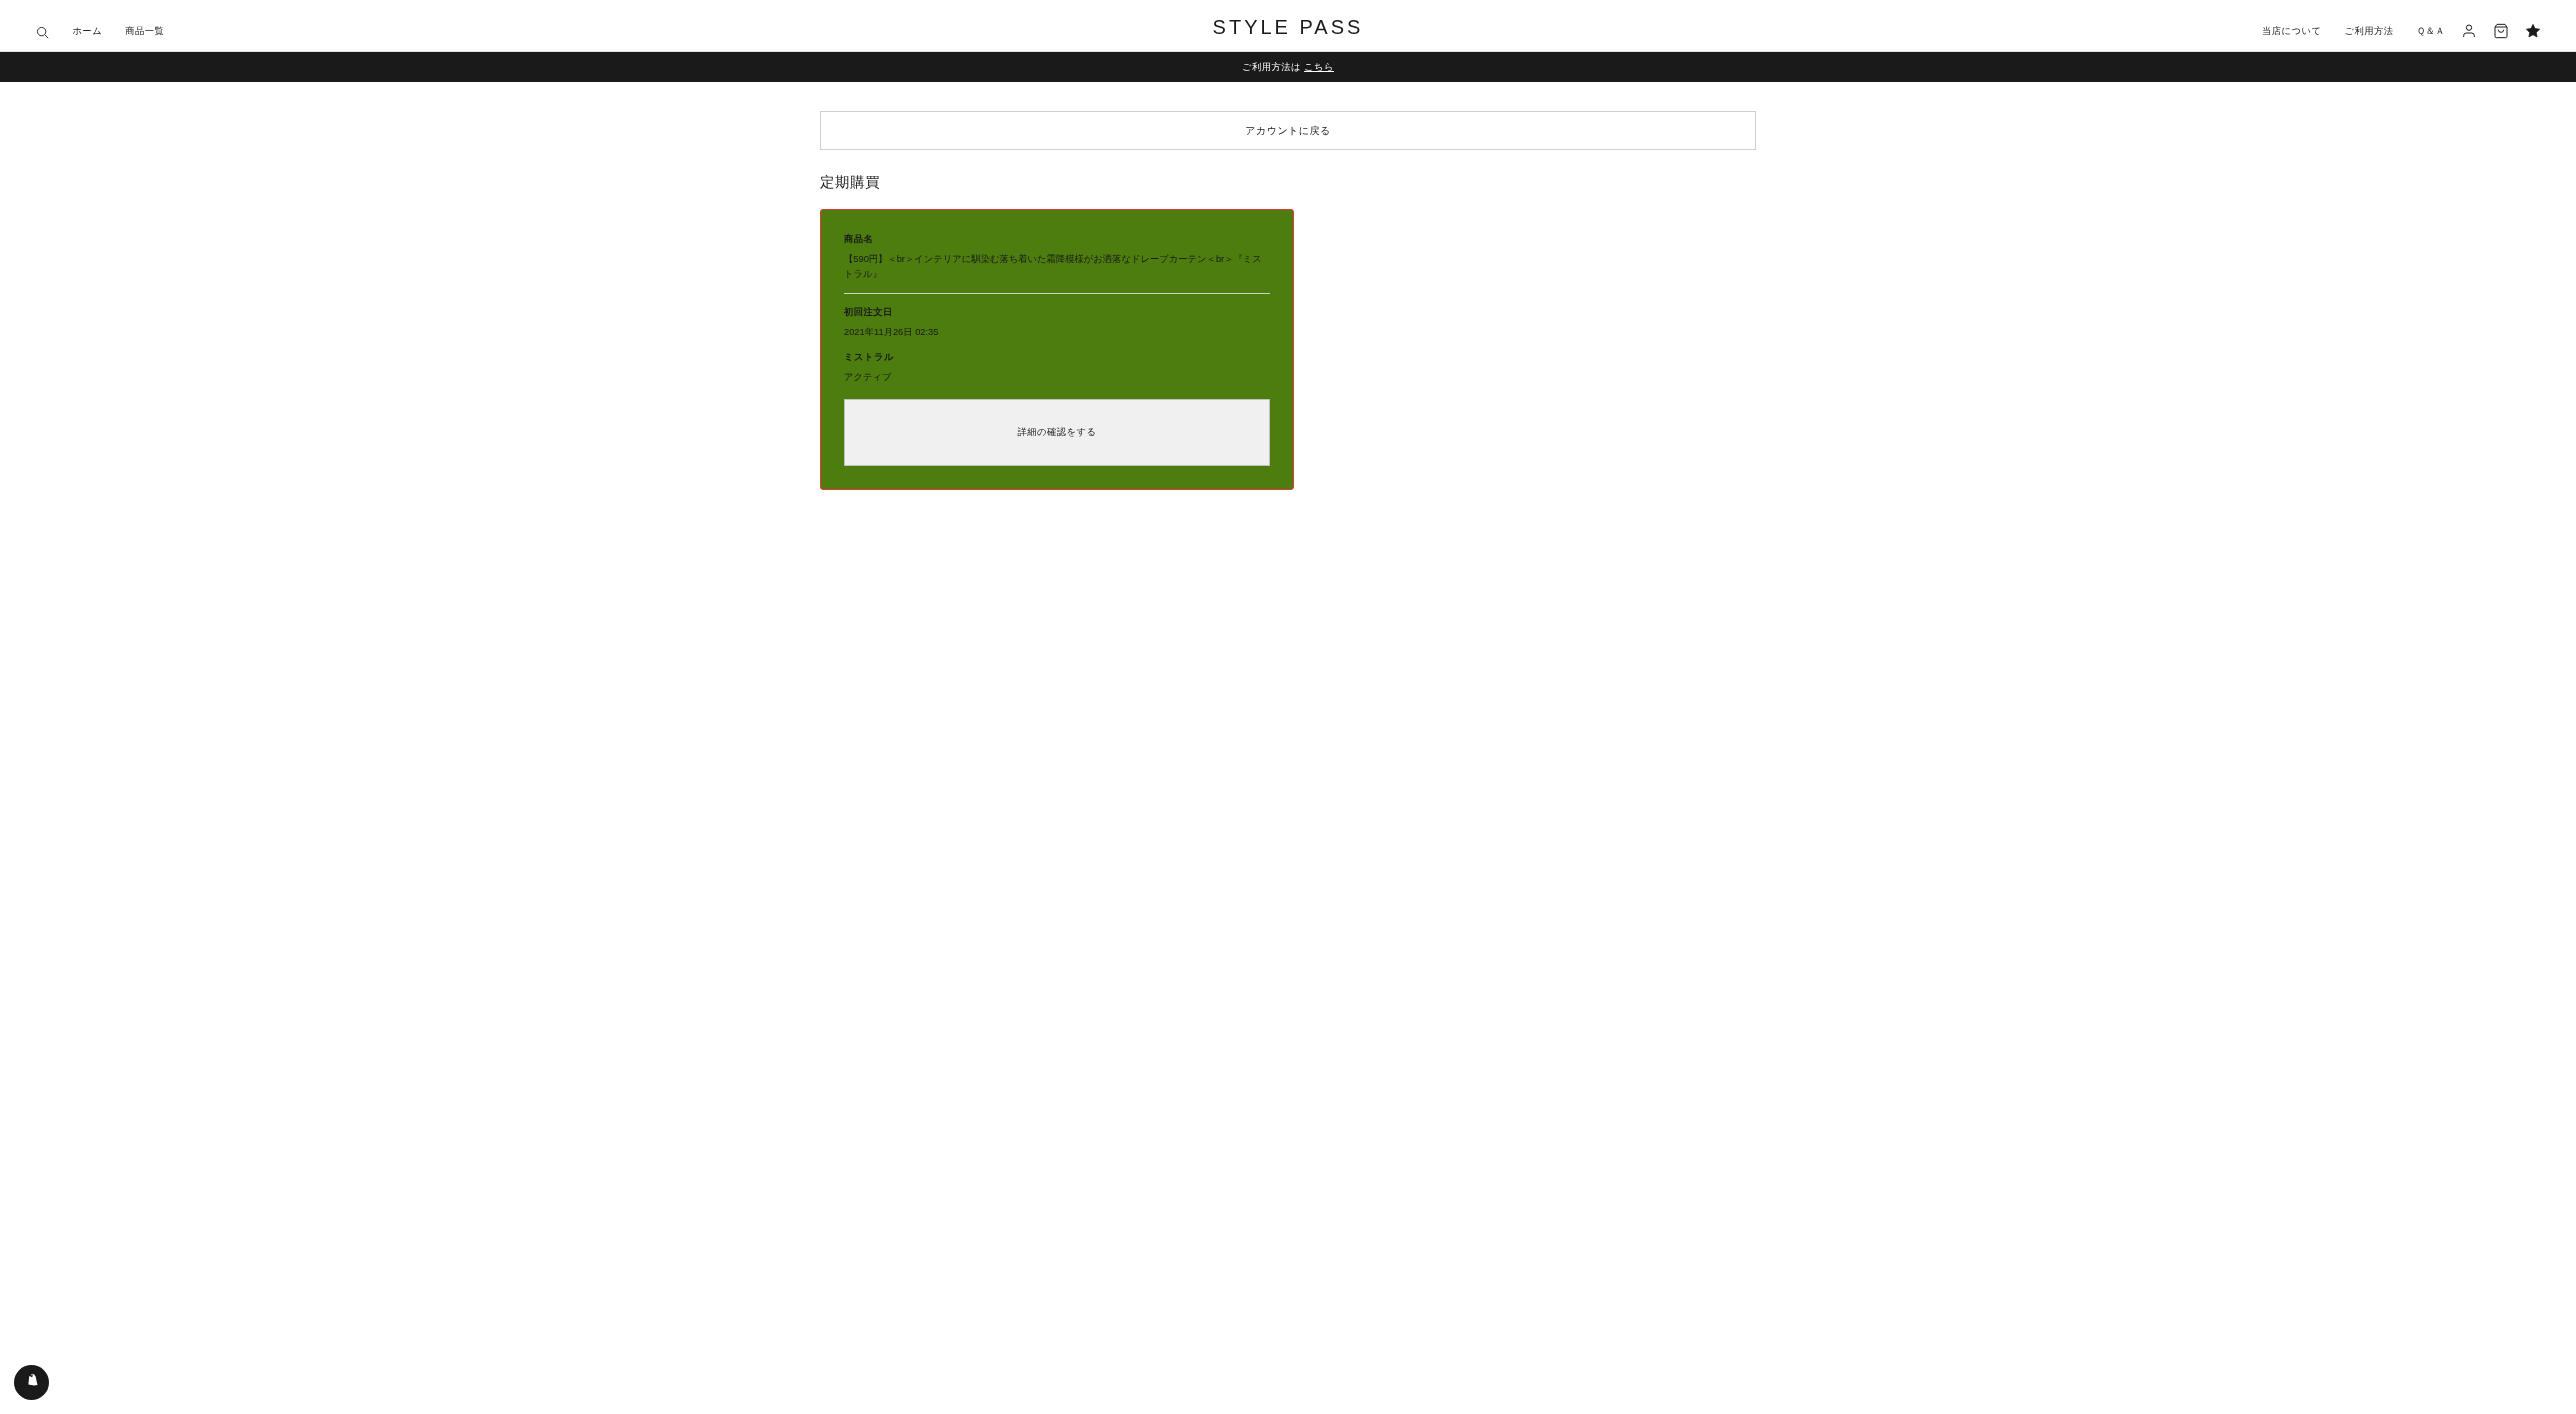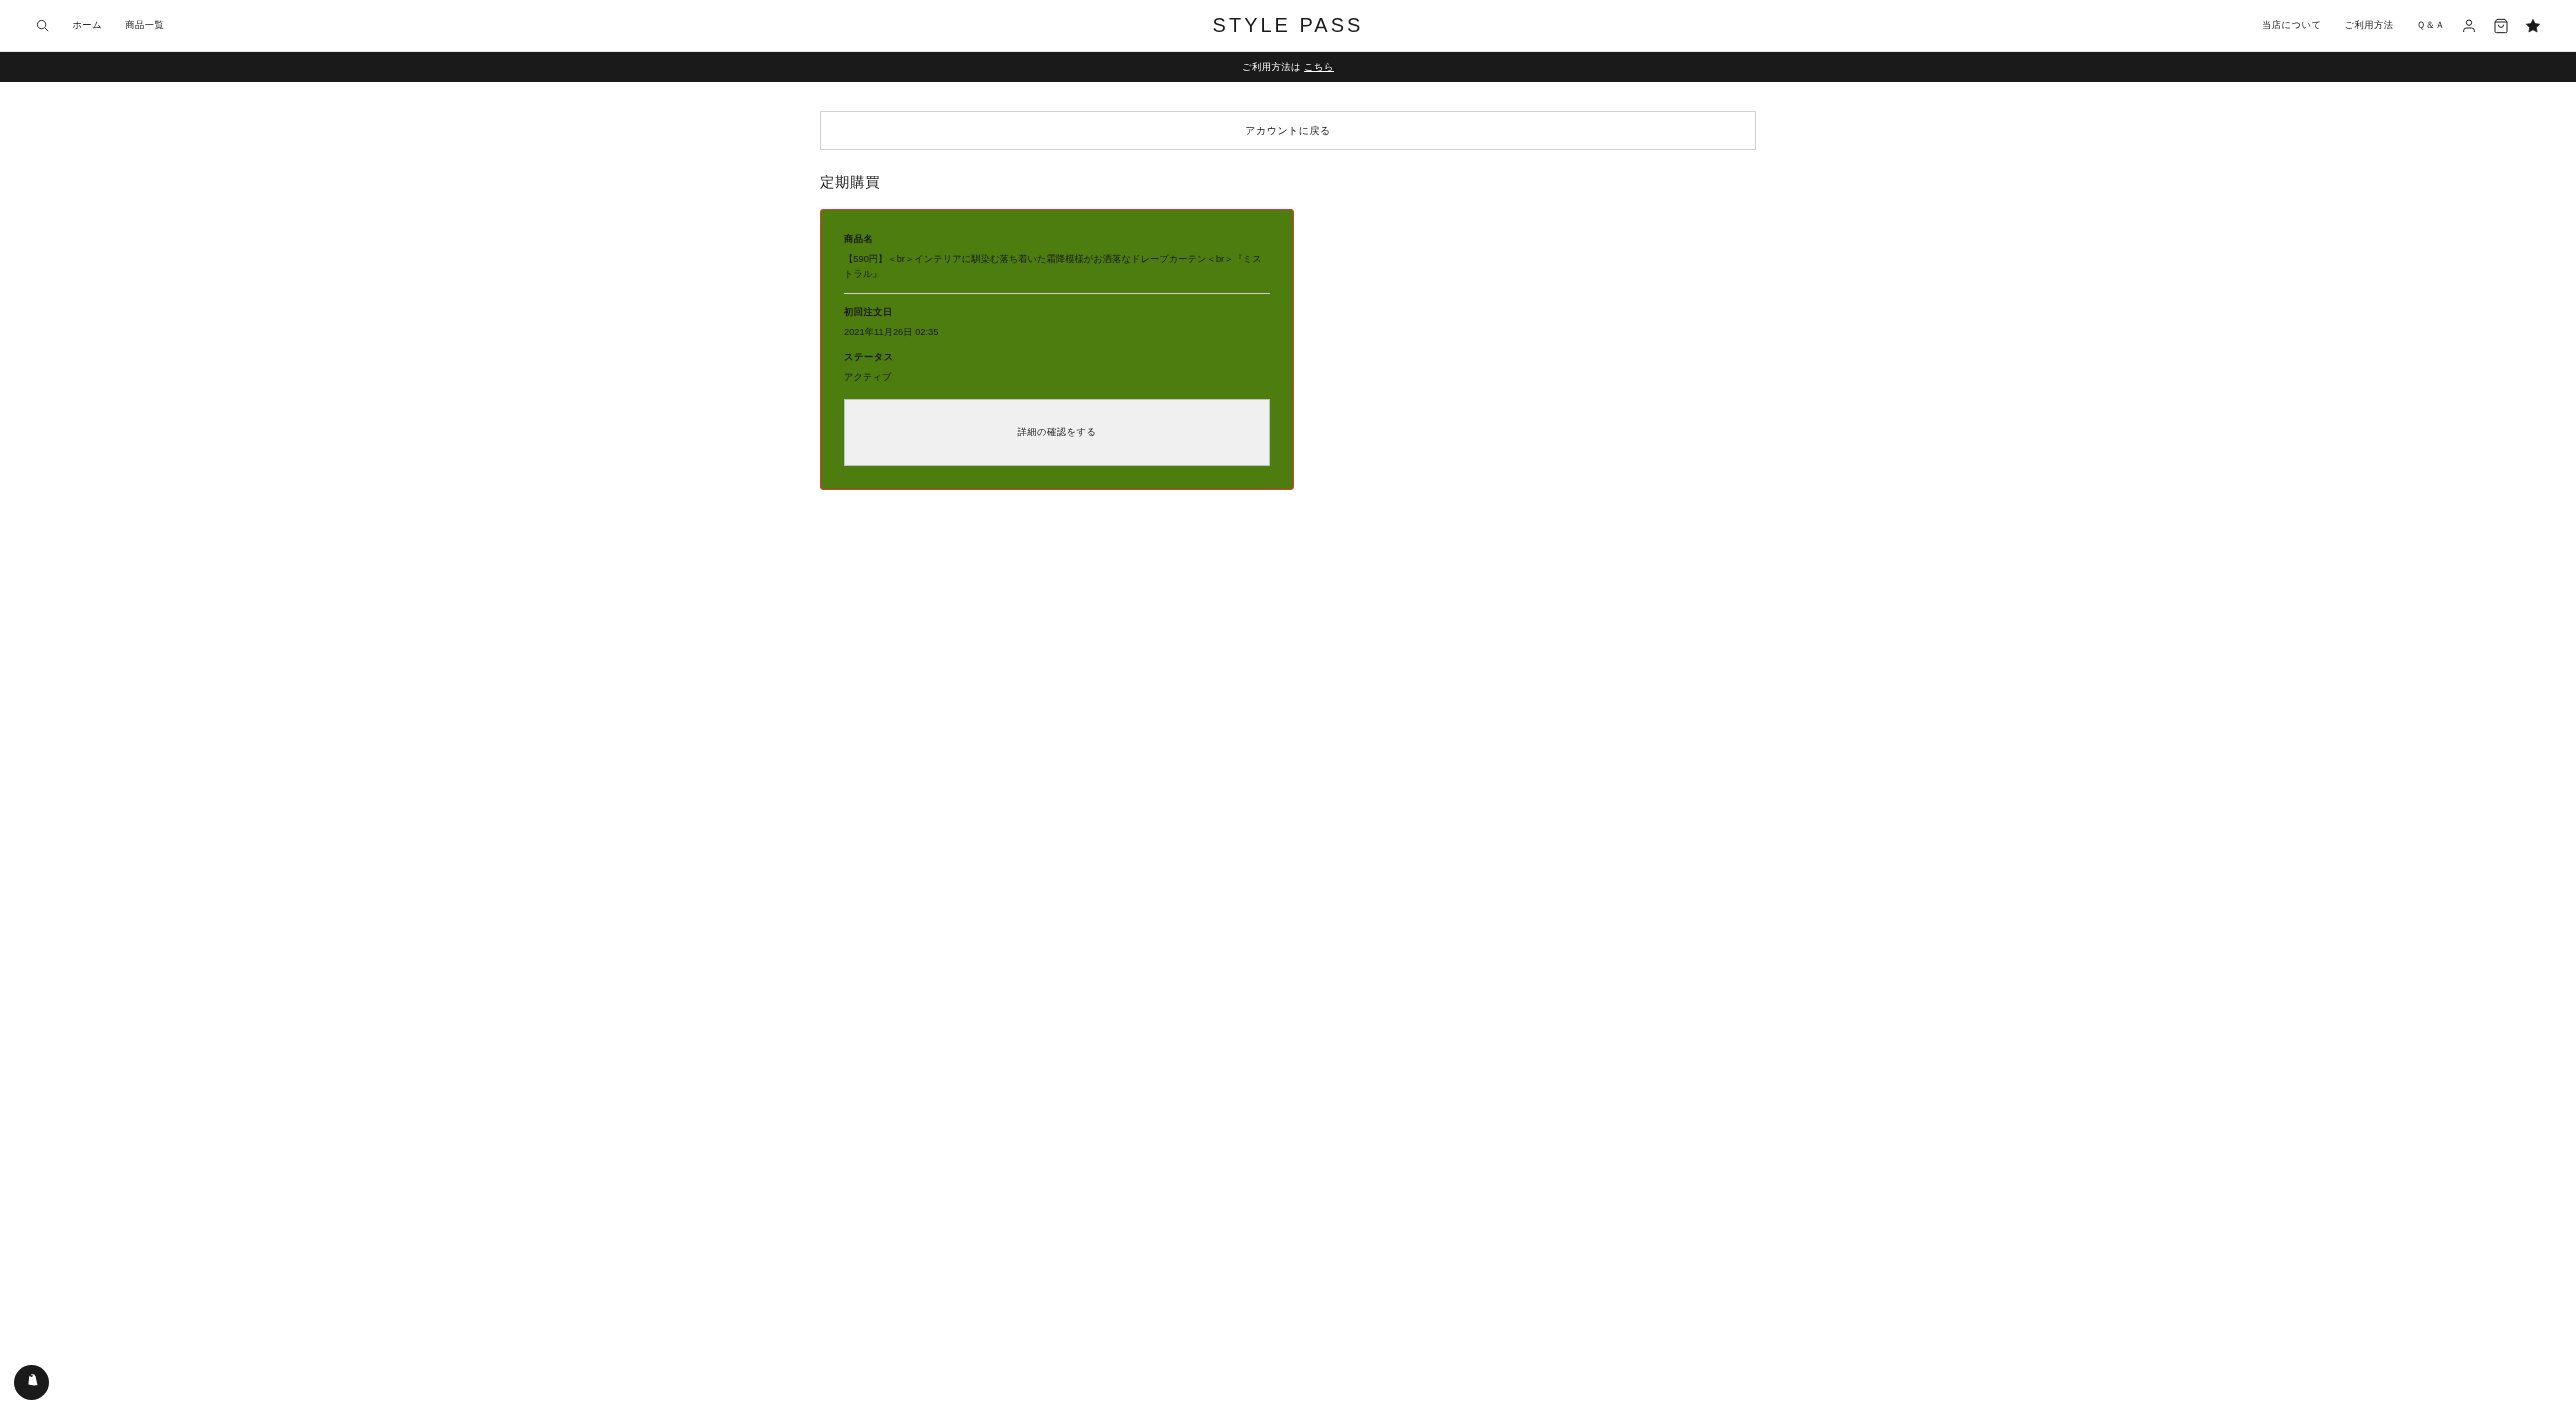--- a/index.html
+++ b/index.html
@@ -11,21 +11,21 @@
     body {
       font-family: 'Helvetica Neue', Arial, 'Hiragino Kaku Gothic ProN', 'Hiragino Sans', Meiryo, sans-serif;
       background: #ffffff;
       color: #1a1a1a;
       font-size: 10px;
     }
 
     
     .header {
       display: flex;
-      align-items: center;
+      align-items: flex-end;
       justify-content: space-between;
       padding: 12px 35px;
       height: 52px;
       border-bottom: 0.7px solid #e5e5e5;
       background: #ffffff;
     }
 
     .header-left {
       display: flex;
       align-items: center;
@@ -259,21 +259,21 @@
   <div class="subscription-card">
 
     <div class="field-label">商品名</div>
     <div class="field-value">【590円】＜br＞インテリアに馴染む落ち着いた霜降模様がお洒落なドレープカーテン＜br＞『ミストラル』</div>
 
     <hr class="divider">
 
     <div class="field-label">初回注文日</div>
     <div class="field-value">2021年11月26日 02:35</div>
 
-    <div class="field-label">ステータス</div>
+    <div class="field-label">ミストラル</div>
     <div class="field-value">アクティブ</div>
 
     <button class="detail-button">詳細の確認をする</button>
 
   </div>
 
 </main>
 
 <div class="shopify-badge">
   <svg xmlns="http://www.w3.org/2000/svg" viewBox="0 0 50 50" fill="#ffffff" style="font-size:14px">

